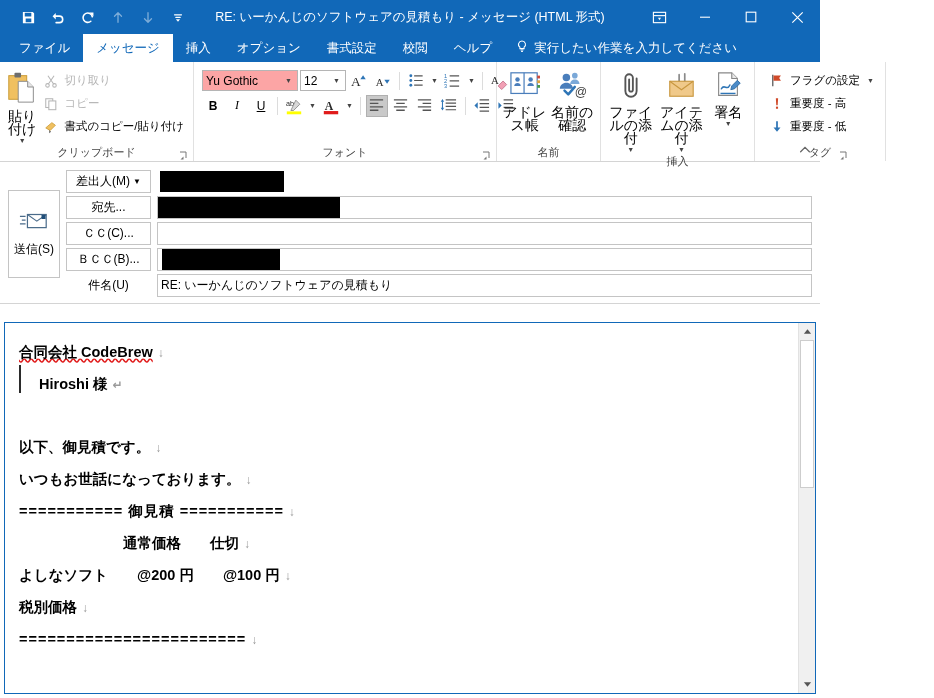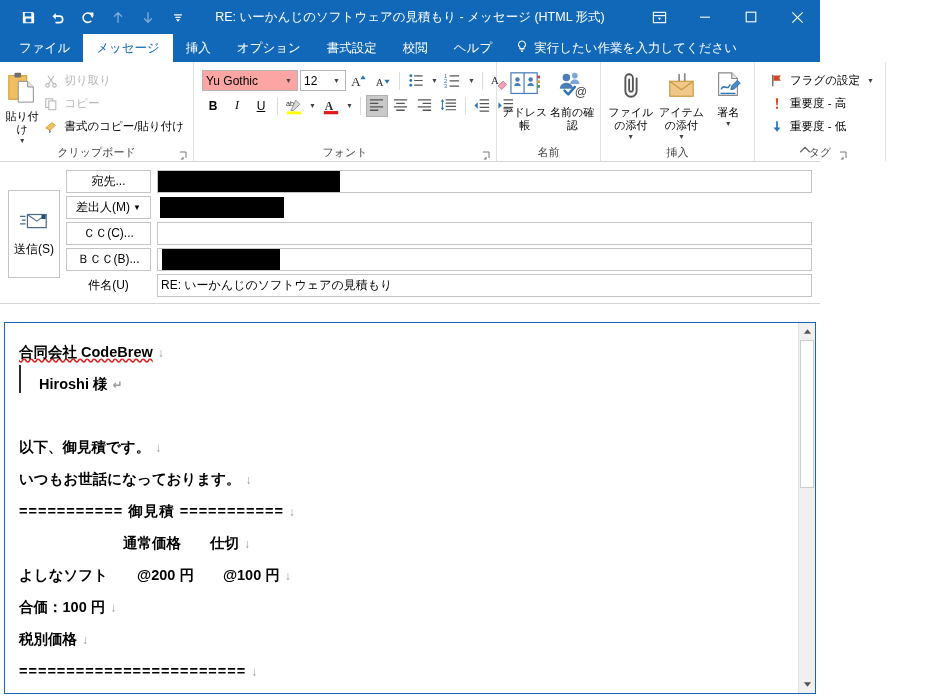--- a/index.html
+++ b/index.html
@@ -62,21 +62,21 @@
   }
   .dlglaunch{
     position:absolute;right:4px;bottom:2px;width:10px;height:10px;color:#666;
   }
 
   
   .bigbtn{
     width:58px;display:flex;flex-direction:column;align-items:center;
     padding-top:4px;text-align:center;
   }
-  .bigbtn .lbl{font-size:11px;line-height:13px;margin-top:3px;color:#000;}
+  .bigbtn .lbl{font-size:14px;line-height:13px;margin-top:3px;color:#000;}
   .caret{font-size:7px;line-height:7px;color:#444;margin-top:1px;}
 
   
   .smallcol{display:flex;flex-direction:column;justify-content:flex-start;padding-top:3px;}
   .smallrow{
     display:flex;align-items:center;gap:5px;height:23px;padding:0 4px;
     font-size:11.5px;color:#000;white-space:nowrap;
   }
   .smallrow.disabled{color:#b6b6b6;}
   .ico{width:16px;height:16px;display:inline-flex;align-items:center;justify-content:center;flex:0 0 16px;}
@@ -573,34 +573,34 @@
           <rect x="24" y="4.5" width="4.3" height="4.3" fill="#1f4e79"></rect>
           <path stroke="#4a6b8a" stroke-width="1.2" d="M1 6h6M3 10h4M1 14h6"></path>
         </svg>
       </span>
       <span>送信(S)</span>
     </div>
 
     <div class="fields">
       <div class="frow">
         <div class="fbtn">
+          <span>差出人(M)</span>
+          <span style="font-size:8px;">▼</span>
+        </div>
+        <div class="finput noborder">
+          <span class="redact" style="width:124px;"></span>
+        </div>
+      </div>
+
+      <div class="frow">
+        <div class="fbtn">
           <span>宛先...</span>
         </div>
         <div class="finput">
           <span class="redact" style="width:182px;margin-left:-3px;"></span>
-        </div>
-      </div>
-
-      <div class="frow">
-        <div class="fbtn">
-          <span>差出人(M)</span>
-          <span style="font-size:8px;">▼</span>
-        </div>
-        <div class="finput noborder">
-          <span class="redact" style="width:124px;"></span>
         </div>
       </div>
 
       <div class="frow">
         <div class="fbtn">
           <span>ＣＣ(C)...</span>
         </div>
         <div class="finput"></div>
       </div>
 
@@ -649,23 +649,20 @@
       </div>
 
       <div class="p bold center-ish">
         <span>通常価格　　仕切</span><span class="pilcrow">↓</span>
       </div>
 
       <div class="p bold">
         <span>よしなソフト　　@200 円　　@100 円</span><span class="pilcrow">↓</span>
       </div>
 
-      <div class="p bold">
-        <span>合価：100 円</span><span class="pilcrow">↓</span>
-      </div>
 
       <div class="p bold">
         <span>税別価格</span><span class="pilcrow">↓</span>
       </div>
 
       <div class="p bold eq">
         <span>========================</span><span class="pilcrow">↓</span>
       </div>
 
       <div class="p bold">

